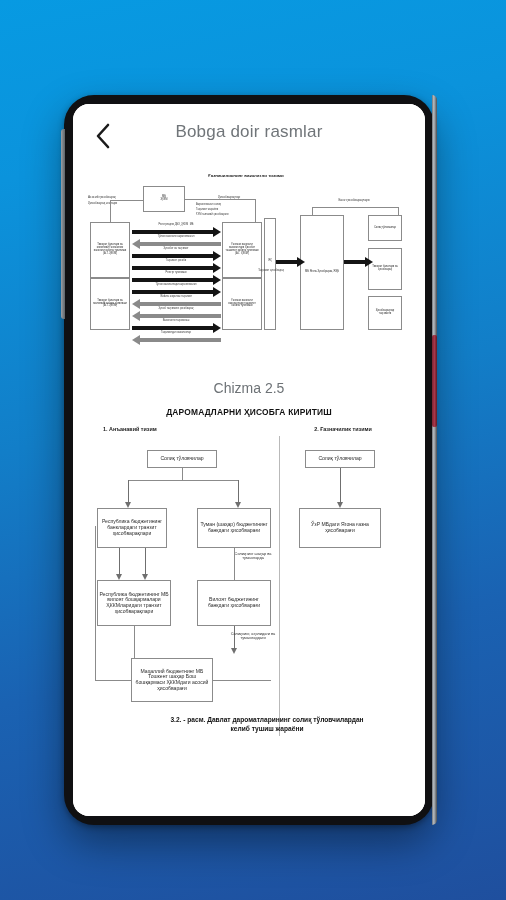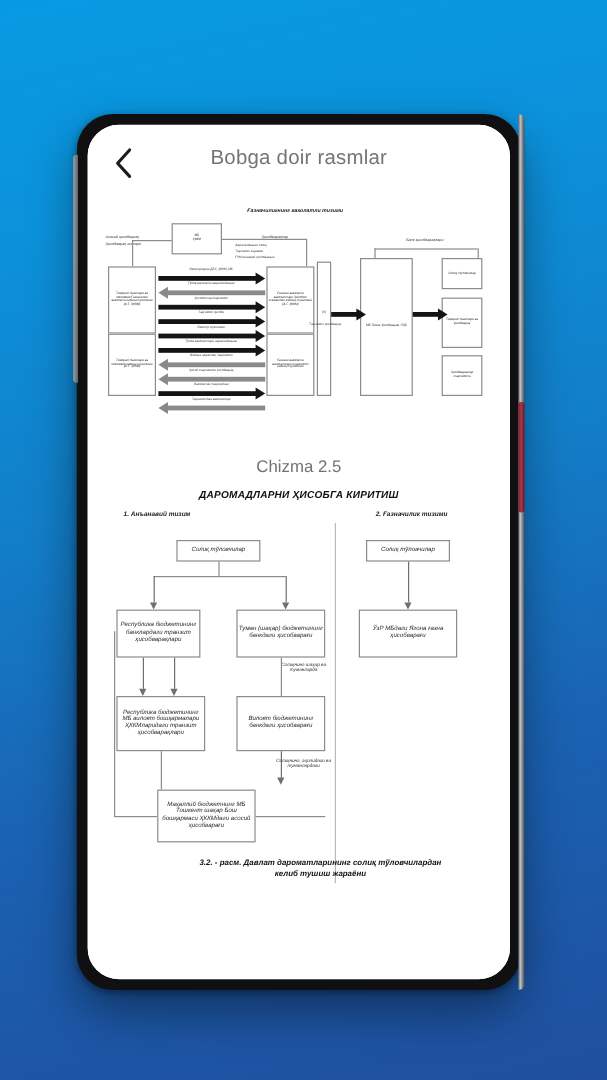--- a/index.html
+++ b/index.html
@@ -24,41 +24,41 @@
     position:absolute;right:-3px;top:0;width:5px;height:730px;
     background:linear-gradient(90deg,#6e7378,#b9bec3 35%,#4a4e52);
     border-radius:0 30px 30px 0;
   }
   .side-btn{
     position:absolute;right:-3px;top:240px;width:5px;height:92px;
     background:linear-gradient(90deg,#7b2431,#a8364a 50%,#5d1a24);border-radius:2px;
   }
   .screen{
     position:absolute;left:9px;top:9px;width:352px;height:712px;
-    background:#ffffff;border-radius:26px;overflow:hidden;
+    background:#ffffff;border-radius:16px;overflow:hidden;
   }
 
   
   .appbar{position:relative;height:64px;background:#fff;}
   .back-btn{
     position:absolute;left:14px;top:16px;width:32px;height:32px;
     display:flex;align-items:center;justify-content:center;cursor:pointer;
   }
   .back-btn svg{display:block;}
   .appbar-title{
     position:absolute;left:0;right:0;top:18px;text-align:center;
     font-size:17px;color:#707579;letter-spacing:.2px;font-weight:400;
   }
 
   
   .content{position:absolute;left:0;top:64px;width:352px;height:648px;background:#fff;overflow:hidden;}
   .page{position:relative;width:352px;}
 
   
-  .fig{position:relative;margin:0 auto;font-style:italic;}
+  .fig{position:relative;margin:0 auto;}
   .bx{
     position:absolute;border:1px solid #8b8b8b;background:#fff;box-sizing:border-box;
     display:flex;align-items:center;justify-content:center;text-align:center;
     color:#2a2a2a;line-height:1.12;padding:1px;
   }
   .lbl{position:absolute;text-align:center;color:#3a3a3a;line-height:1.12;}
   .ln{position:absolute;background:#8b8b8b;}
   .hz{height:1px;}
   .vt{width:1px;}
   .arrowR{position:absolute;height:4px;background:#141414;}

